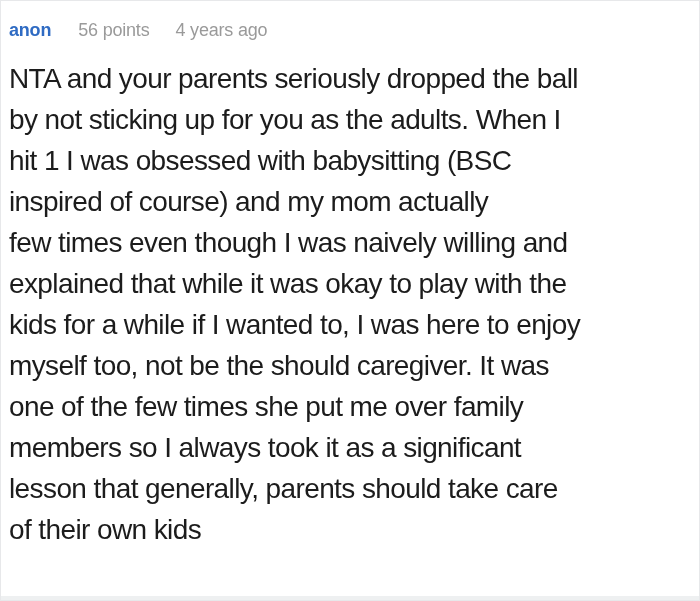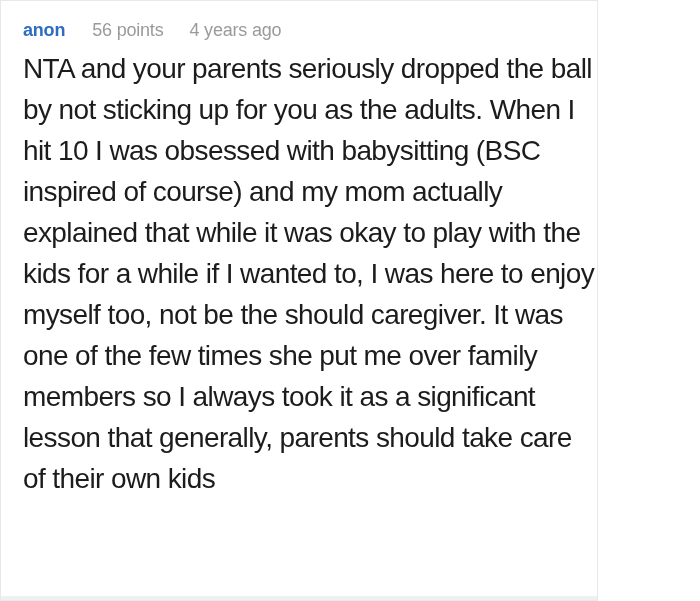--- a/index.html
+++ b/index.html
@@ -2,26 +2,26 @@
 <html><head>
 <meta charset="utf-8">
 <style>
   html, body {
     margin: 0;
     padding: 0;
     background: #ffffff;
   }
   .comment-card {
     position: relative;
-    width: 598px;
+    width: 700px;
     height: 601px;
     box-sizing: border-box;
     background: #ffffff;
     border: 1px solid #e7e8ea;
-    padding: 17px 18px 0 22px;
+    padding: 17px 18px 0 8px;
     font-family: "Liberation Sans", sans-serif;
     overflow: hidden;
   }
   .comment-header {
     display: flex;
     align-items: baseline;
     font-size: 18px;
     line-height: 24px;
     letter-spacing: -0.2px;
   }
@@ -32,21 +32,21 @@
     cursor: pointer;
   }
   .comment-meta {
     color: #9a9a9a;
     font-weight: normal;
   }
   .comment-points {
     margin-right: 26px;
   }
   .comment-body {
-    margin-top: 6px;
+    margin-top: 16px;
     font-size: 28px;
     line-height: 41px;
     color: #1c1c1c;
     letter-spacing: -0.6px;
   }
   .body-line {
     white-space: nowrap;
   }
   .bottom-strip {
     position: absolute;
@@ -64,22 +64,23 @@
 
   <div class="comment-header">
     <span class="comment-author">anon</span>
     <span class="comment-meta comment-points">56 points</span>
     <span class="comment-meta comment-age">4 years ago</span>
   </div>
 
   <div class="comment-body">
     <div class="body-line">NTA and your parents seriously dropped the ball</div>
     <div class="body-line">by not sticking up for you as the adults. When I</div>
-    <div class="body-line">hit 10 I was obsessed with babysitting (BSC</div>
+    <div class="body-line">hit 1 I was obsessed with babysitting (BSC</div>
     <div class="body-line">inspired of course) and my mom actually</div>
+    <div class="body-line">few times even though I was naively willing and</div>
     <div class="body-line">explained that while it was okay to play with the</div>
     <div class="body-line">kids for a while if I wanted to, I was here to enjoy</div>
     <div class="body-line">myself too, not be the should caregiver. It was</div>
     <div class="body-line">one of the few times she put me over family</div>
     <div class="body-line">members so I always took it as a significant</div>
     <div class="body-line">lesson that generally, parents should take care</div>
     <div class="body-line">of their own kids</div>
   </div>
 
   <div class="bottom-strip"></div>

